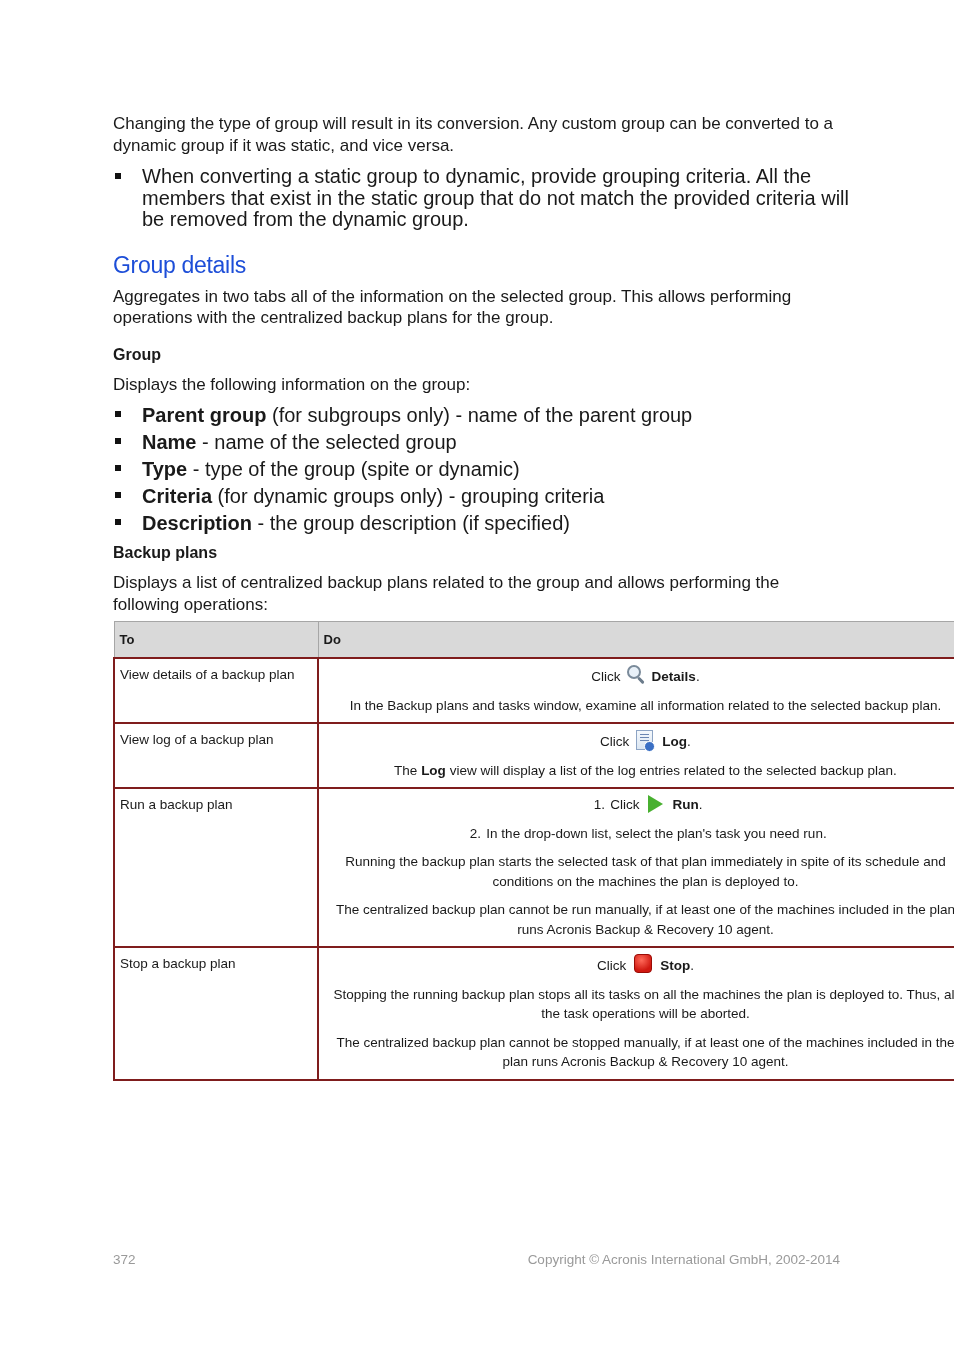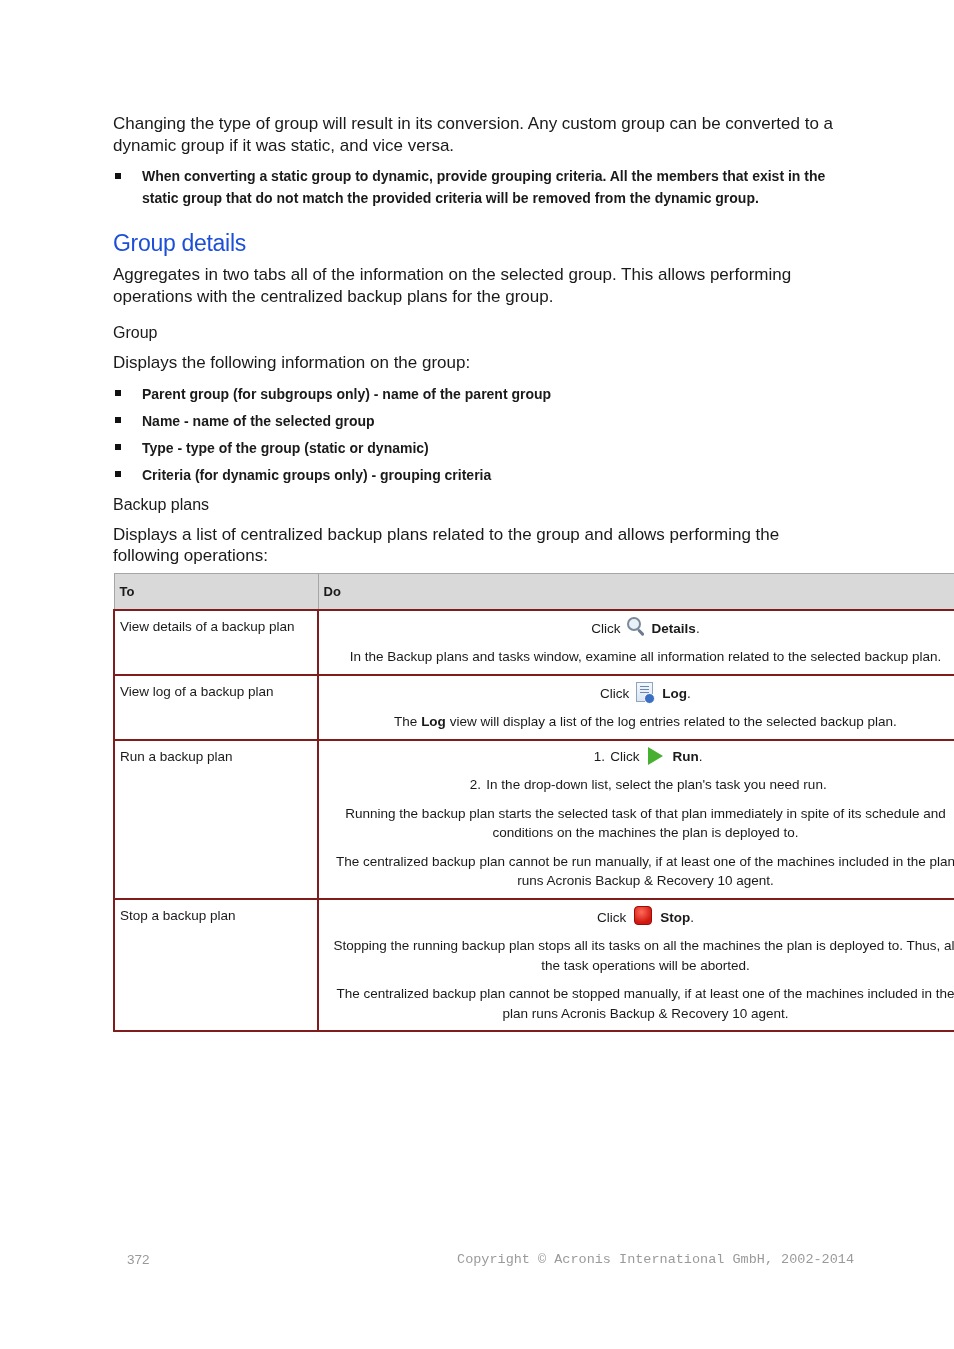--- a/index.html
+++ b/index.html
@@ -1,64 +1,65 @@
 <!DOCTYPE html>
 <html><head>
 <meta charset="utf-8">
 <style>
   html, body { margin: 0; padding: 0; background: #ffffff; }
   body { width: 954px; height: 1349px; position: relative; font-family: "Liberation Sans", "DejaVu Sans", sans-serif; color: #1a1a1a; }
   .page { position: absolute; left: 113px; top: 113px; width: 737px; }
   p { margin: 0; font-size: 17px; line-height: 21.5px; }
   .intro { margin-bottom: 10px; }
   ul.sq { list-style: none; margin: 0; padding: 0; }
-  ul.sq li { position: relative; padding-left: 29px; font-size: 14px; line-height: 21.5px; margin-bottom: 5px; font-weight: bold; }
+  ul.sq li { position: relative; padding-left: 29px; font-size: 20px; line-height: 21.5px; margin-bottom: 5px; }
   ul.sq li::before { content: ""; position: absolute; left: 2px; top: 7px; width: 6px; height: 6px; background: #111; }
   ul.first li { margin-bottom: 6px; }
   h2 { margin: 19px 0 6px 0; font-weight: normal; color: #1d4ed8; font-size: 23px; line-height: 30px; letter-spacing: -0.3px; }
-  h3 { margin: 15px 0 8px 0; font-size: 16px; font-weight: normal; line-height: 22px; }
+  h3 { margin: 15px 0 8px 0; font-size: 16px; font-weight: bold; line-height: 22px; }
   .para { margin-bottom: 6px; }
   ul.group li { margin-bottom: 5px; line-height: 22px; }
   table { border-collapse: collapse; width: 861px; font-size: 13.5px; }
   th { background: #d9d9d9; text-align: left; font-weight: bold; font-size: 13px; padding: 8px 5px; border: 1px solid #a6a6a6; height: 19px; }
   td { vertical-align: top; border: 2px solid #7f1d1d; padding: 6px 5px 7px 5px; line-height: 19.5px; }
   td.col1 { width: 192px; }
   td p { font-size: 13.5px; line-height: 19.5px; margin-bottom: 9px; text-align: center; }
   td p:last-child { margin-bottom: 0; }
   .ico { display: inline-block; vertical-align: -4px; margin: 0 5px 0 4px; width: 22px; height: 20px; position: relative; }
   .mag::before { content: ""; position: absolute; left: 2px; top: 0; width: 10px; height: 10px; border: 2px solid #7a8a9a; border-radius: 50%; background: #e8f0f8; }
   .mag::after { content: ""; position: absolute; left: 13px; top: 11px; width: 8px; height: 3px; background: #6b7b8b; transform: rotate(45deg); transform-origin: left center; border-radius: 2px; }
   .logico { border: 1px solid #8da4c4; background: linear-gradient(#f4f8fc, #dbe6f2); width: 15px; height: 18px; margin-left: 7px; }
   .logico::before { content: ""; position: absolute; left: 3px; top: 3px; width: 9px; height: 1px; background: #6b86b2; box-shadow: 0 3px 0 #6b86b2, 0 6px 0 #6b86b2; }
   .logico::after { content: ""; position: absolute; right: -3px; bottom: -3px; width: 9px; height: 9px; border-radius: 50%; background: #3a6fc4; border: 1px solid #fff; }
   .play { width: 0; height: 0; border-top: 9px solid transparent; border-bottom: 9px solid transparent; border-left: 15px solid #48b030; margin: 0 10px 0 8px; }
   .stop { width: 16px; height: 17px; border-radius: 4px; background: radial-gradient(circle at 40% 30%, #ff6a5a, #d01810 70%); border: 1px solid #9a0c06; margin: 0 8px 0 8px; vertical-align: -3px; }
   .num { display: inline-block; width: 22px; }
-  .footer { position: absolute; top: 1252px; left: 127px; width: 727px; font-size: 13.5px; color: #9a9a9a; }
-  .footer .right { position: absolute; right: 0; top: 0; font-family: Liberation Mono, monospace; }
+  .footer { position: absolute; top: 1252px; left: 113px; width: 727px; font-size: 13.5px; color: #9a9a9a; }
+  .footer .right { position: absolute; right: 0; top: 0; }
 </style>
 </head>
 <body>
 
 <div class="page">
   <p class="intro">Changing the type of group will result in its conversion. Any custom group can be converted to a dynamic group if it was static, and vice versa.</p>
   <ul class="sq first">
     <li>When converting a static group to dynamic, provide grouping criteria. All the members that exist in the static group that do not match the provided criteria will be removed from the dynamic group.</li>
   </ul>
 
   <h2>Group details</h2>
   <p class="para">Aggregates in two tabs all of the information on the selected group. This allows performing operations with the centralized backup plans for the group.</p>
 
   <h3>Group</h3>
   <p class="para" style="margin-bottom:9px">Displays the following information on the group:</p>
   <ul class="sq group">
     <li><b>Parent group</b><span> (for subgroups only) - name of the parent group</span></li>
     <li><b>Name</b><span> - name of the selected group</span></li>
-    <li><b>Type</b><span> - type of the group (static or dynamic)</span></li>
+    <li><b>Type</b><span> - type of the group (spite or dynamic)</span></li>
     <li><b>Criteria</b><span> (for dynamic groups only) - grouping criteria</span></li>
+    <li><b>Description</b><span> - the group description (if specified)</span></li>
   </ul>
 
   <h3 style="margin-top:8px">Backup plans</h3>
   <p class="para">Displays a list of centralized backup plans related to the group and allows performing the following operations:</p>
 
   <table>
     <thead>
       <tr>
         <th style="width:192px">To</th>
         <th>Do</th>

